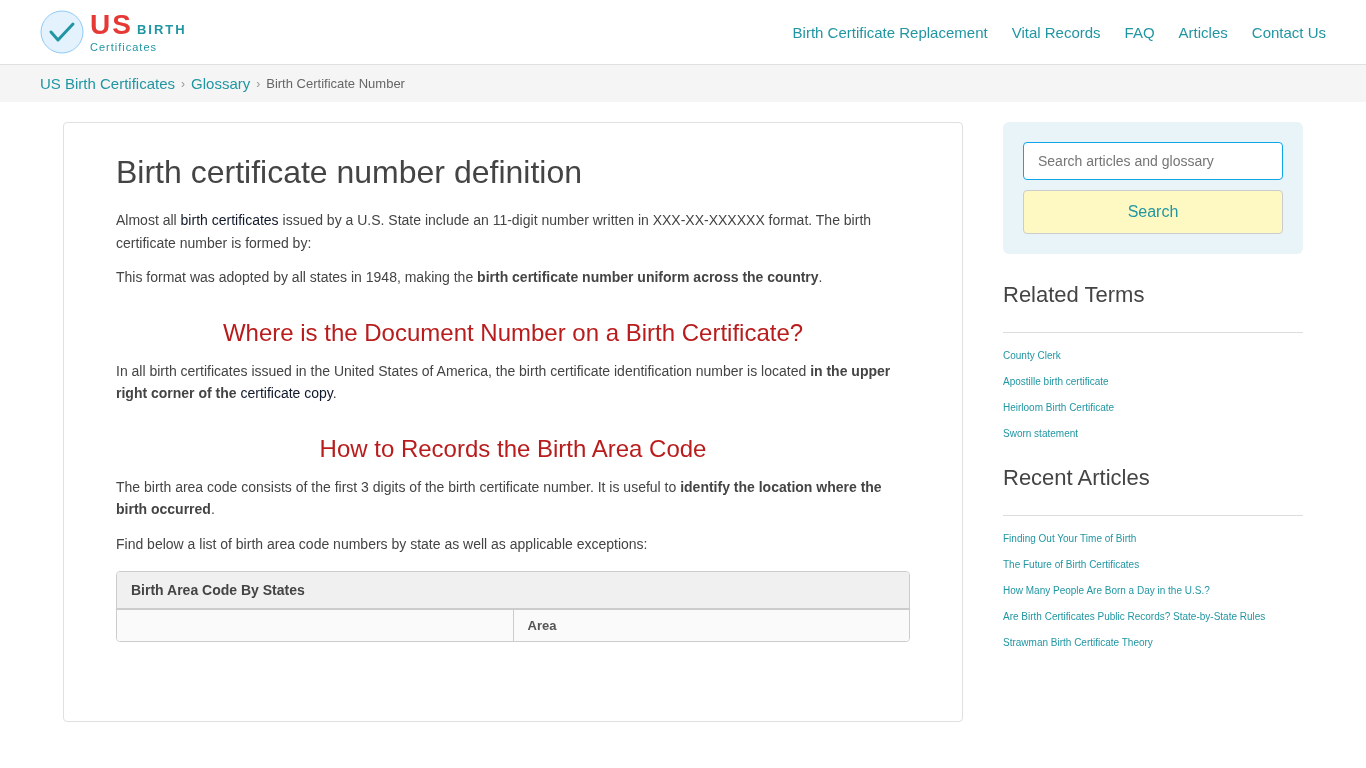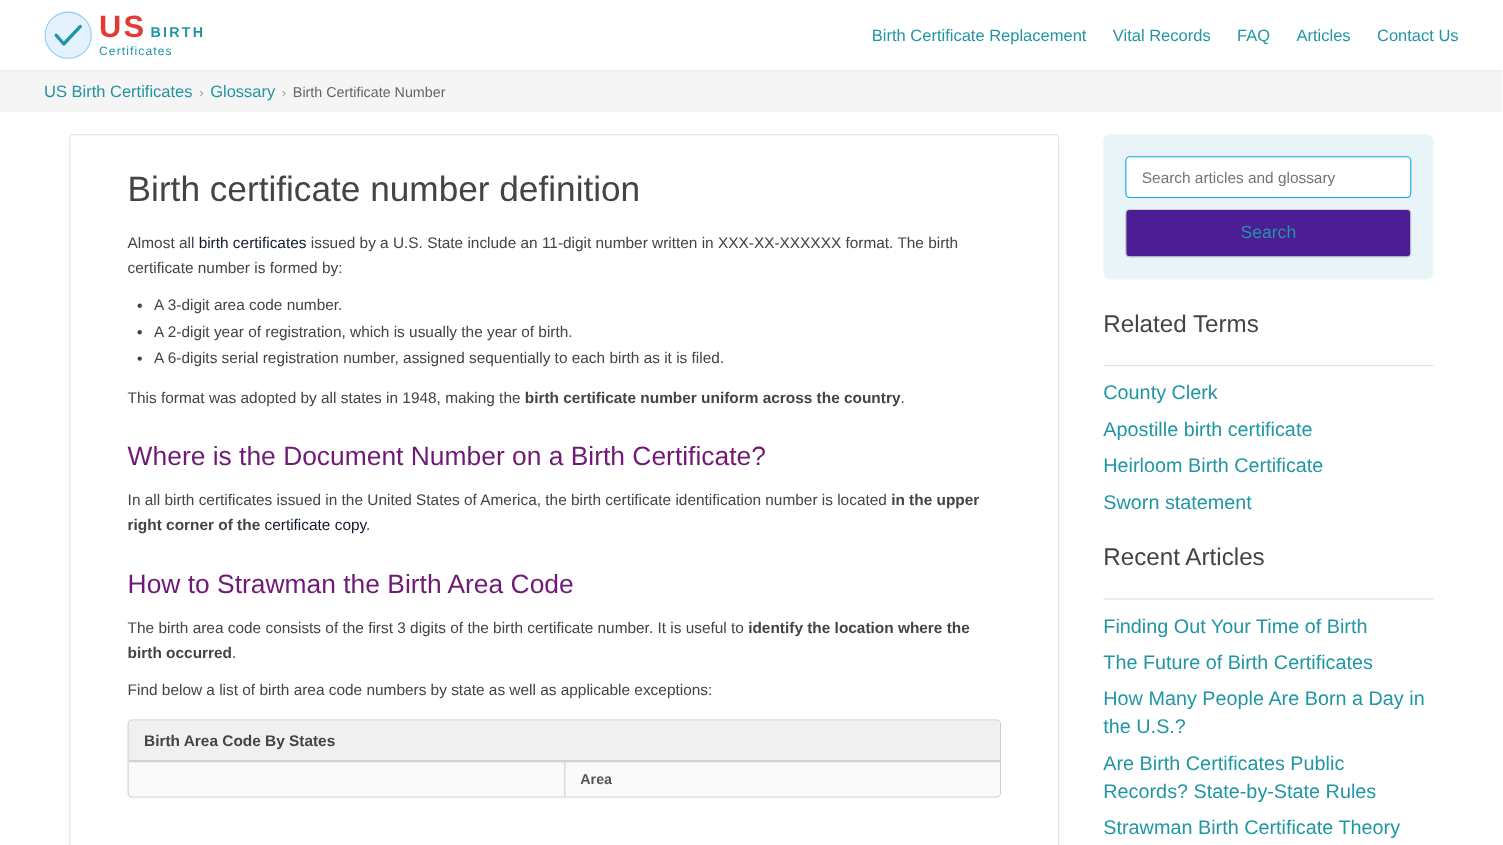--- a/index.html
+++ b/index.html
@@ -92,23 +92,24 @@
     .content-area h1 {
       font-size: 32px;
       font-weight: 400;
       color: #444;
       margin-bottom: 18px;
       line-height: 1.2;
     }
     .content-area h2 {
       font-size: 24px;
       font-weight: 400;
-      color: #701a75;
+      color: #b91c1c;
       margin: 28px 0 12px;
       line-height: 1.3;
+      text-align: center;
     }
     .content-area p {
       font-size: 14px;
       color: #444;
       line-height: 1.6;
       margin-bottom: 12px;
     }
     .content-area a {
       color: #0f172a;
       text-decoration: none;
@@ -169,21 +170,21 @@
       border: 1px solid #0ea5e9;
       border-radius: 4px;
       font-size: 14px;
       color: #888;
       margin-bottom: 10px;
       outline: none;
     }
     .search-btn {
       width: 100%;
       padding: 12px;
-      background: #4c1d95;
+      background: #fef9c3;
       border: 1px solid #ccc;
       border-radius: 4px;
       font-size: 16px;
       color: #2196a3;
       cursor: pointer;
       font-weight: 500;
     }
 
     .sidebar-section {
       margin-bottom: 24px;
@@ -199,21 +200,21 @@
     .sidebar-section ul {
       list-style: none;
       padding: 0;
     }
     .sidebar-section ul li {
       margin-bottom: 8px;
     }
     .sidebar-section ul li a {
       color: #2196a3;
       text-decoration: none;
-      font-size: 18px;
+      font-size: 10px;
       line-height: 1.4;
       text-align: right;
     }
   </style>
 </head>
 <body>
 
 <header class="header">
   <a class="logo" href="#">
 
@@ -248,37 +249,32 @@
 
 <div class="main-container">
 
   <article class="content-area">
     <h1>Birth certificate number definition</h1>
 
     <p>
       <span>Almost all </span><a href="#">birth certificates</a><span> issued by a U.S. State include an 11-digit number written in XXX-XX-XXXXXX format. The birth certificate number is formed by:</span>
     </p>
 
-    <ul>
-      <li>A 3-digit area code number.</li>
-      <li>A 2-digit year of registration, which is usually the year of birth.</li>
-      <li>A 6-digits serial registration number, assigned sequentially to each birth as it is filed.</li>
-    </ul>
 
     <p>
       <span>This format was adopted by all states in 1948, making the </span><strong>birth certificate number uniform across the country</strong><span>.</span>
     </p>
 
     <h2>Where is the Document Number on a Birth Certificate?</h2>
 
     <p>
       <span>In all birth certificates issued in the United States of America, the birth certificate identification number is located </span><strong>in the upper right corner of the </strong><a href="#">certificate copy</a><span>.</span>
     </p>
 
-    <h2>How to Strawman the Birth Area Code</h2>
+    <h2>How to Records the Birth Area Code</h2>
 
     <p>
       <span>The birth area code consists of the first 3 digits of the birth certificate number. It is useful to </span><strong>identify the location where the birth occurred</strong><span>.</span>
     </p>
 
     <p>Find below a list of birth area code numbers by state as well as applicable exceptions:</p>
 
     <div class="table-container">
       <div class="table-header">Birth Area Code By States</div>
       <div class="table-cols">

